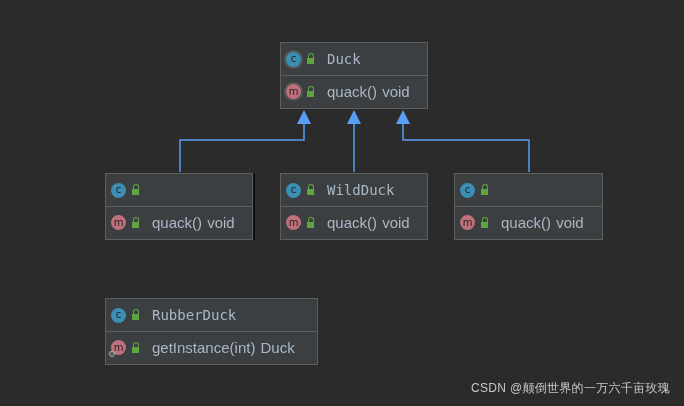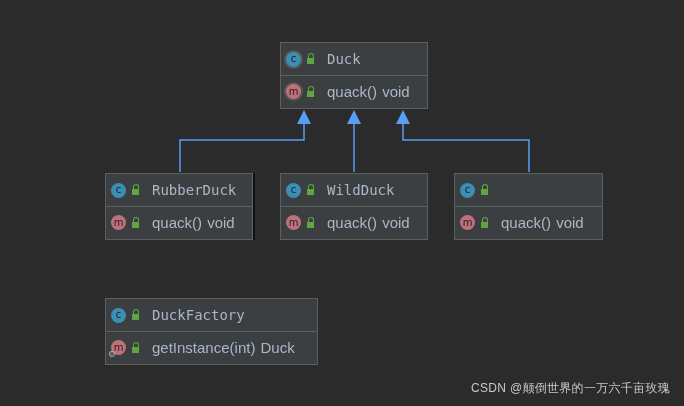--- a/index.html
+++ b/index.html
@@ -102,21 +102,20 @@
     <span class="kind-icon method abstract">m</span>
     <span class="lock-icon"></span>
     <span class="member">quack()</span>&nbsp;<span class="member">void</span>
   </div>
 </div>
 
 <div class="uml-class shadow" style="left:105px; top:173px; width:148px; height:67px;">
   <div class="row">
     <span class="kind-icon class">c</span>
     <span class="lock-icon"></span>
-    <span class="name">RubberDuck</span>
   </div>
   <div class="row">
     <span class="kind-icon method">m</span>
     <span class="lock-icon"></span>
     <span class="member">quack()</span>&nbsp;<span class="member">void</span>
   </div>
 </div>
 
 <div class="uml-class" style="left:280px; top:173px; width:148px; height:67px;">
   <div class="row">
@@ -140,21 +139,21 @@
     <span class="kind-icon method">m</span>
     <span class="lock-icon"></span>
     <span class="member">quack()</span>&nbsp;<span class="member">void</span>
   </div>
 </div>
 
 <div class="uml-class" style="left:105px; top:298px; width:213px; height:67px;">
   <div class="row">
     <span class="kind-icon class">c</span>
     <span class="lock-icon"></span>
-    <span class="name">DuckFactory</span>
+    <span class="name">RubberDuck</span>
   </div>
   <div class="row">
     <span class="kind-icon method">
       <span>m</span>
       <span class="gear">⚙</span>
     </span>
     <span class="lock-icon"></span>
     <span class="member">getInstance(int)</span>&nbsp;<span class="member">Duck</span>
   </div>
 </div>

